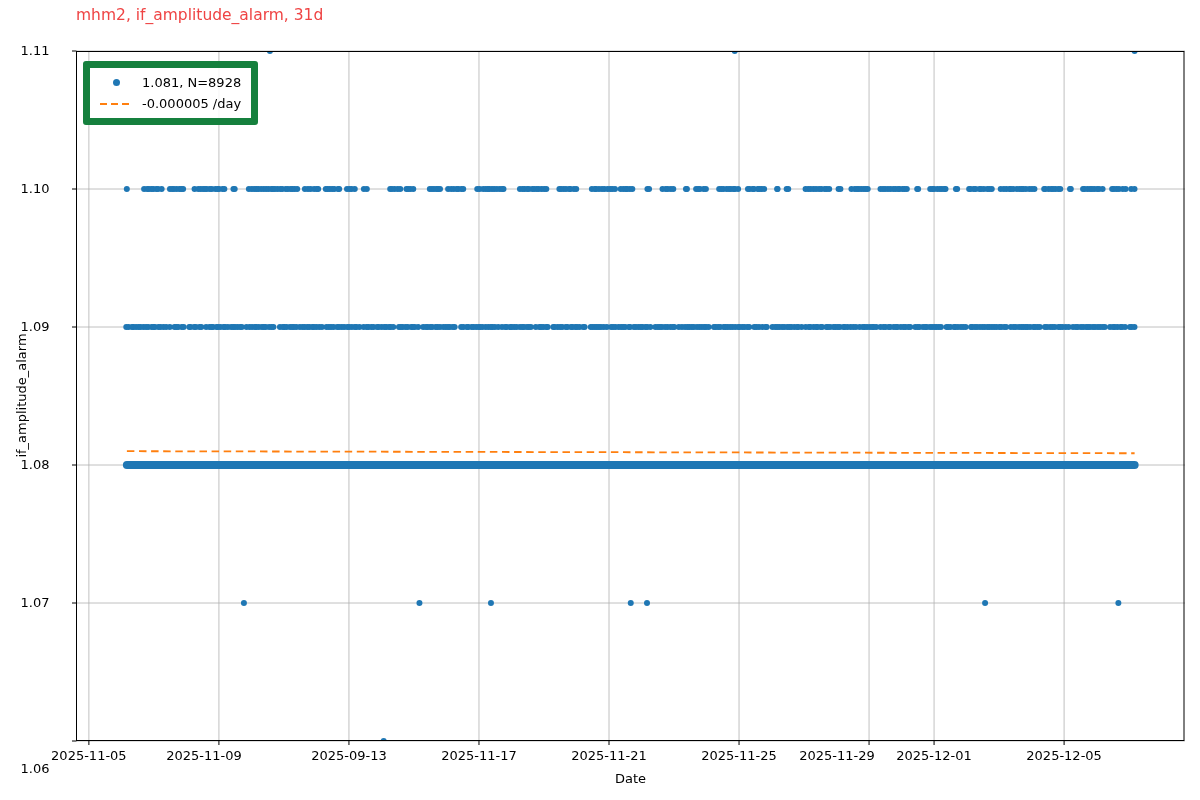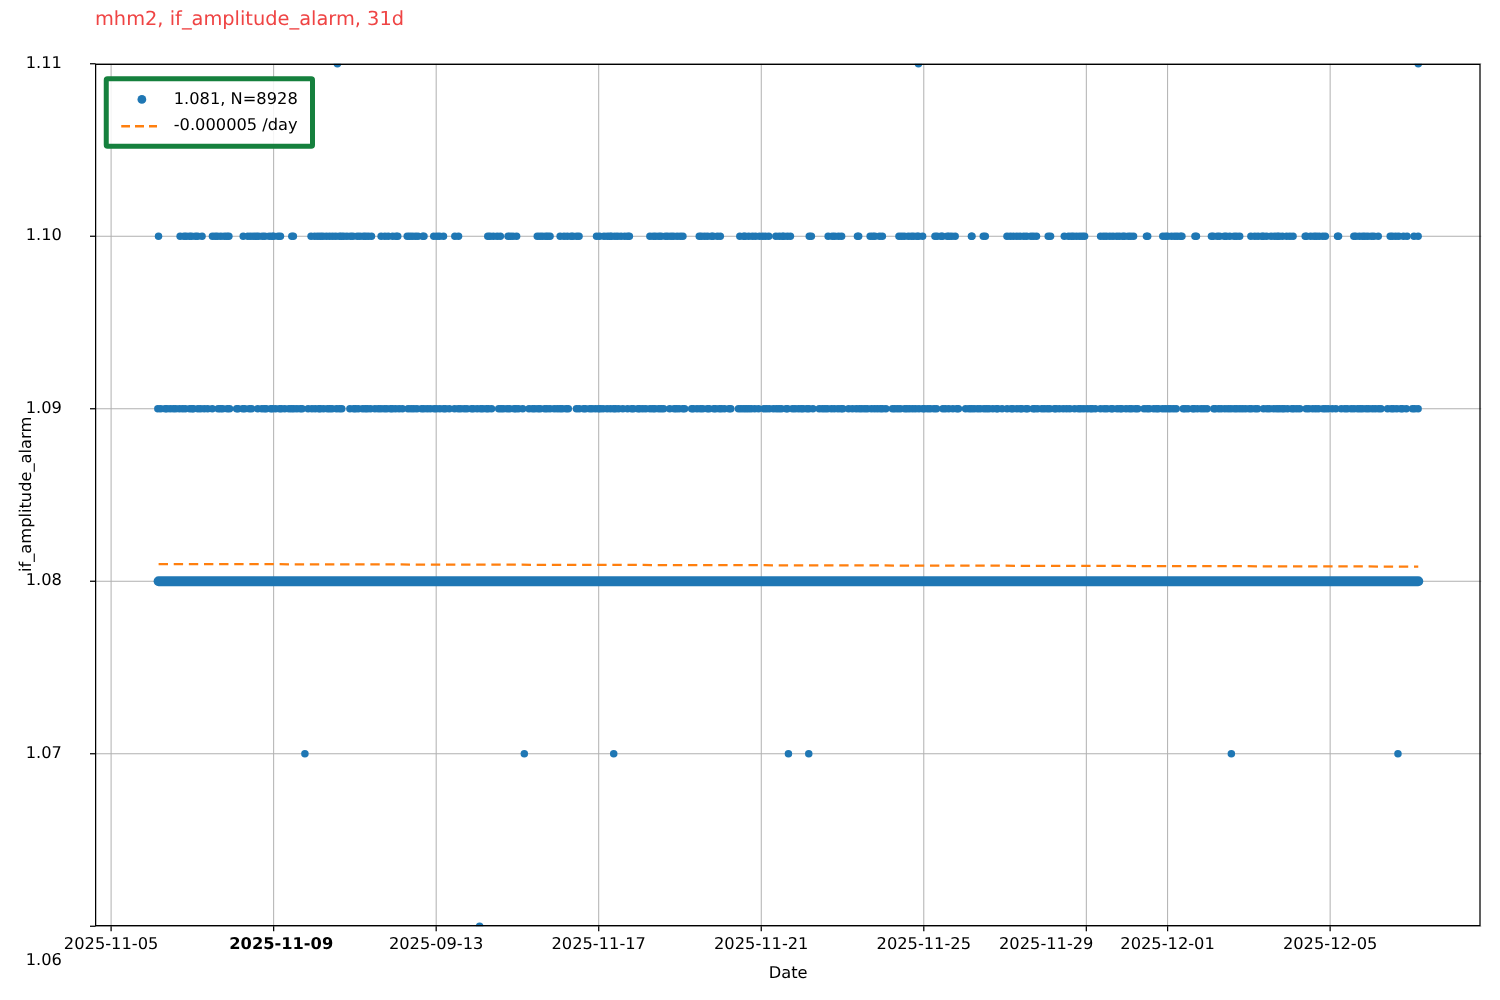--- a/index.html
+++ b/index.html
@@ -47,21 +47,21 @@
   .tick-label-y {
     position: absolute;
     left: 0; width: 70px;
     text-align: center;
     font-size: 13px;
   }
   .legend {
     position: absolute;
     left: 83px; top: 61px;
     background: rgba(255,255,255,0.85);
-    border: 4px solid #15803d;
+    border: 7px solid #15803d;
     border-radius: 3px;
     padding: 4px 10px 4px 8px;
     font-size: 13px;
   }
   .legend-row {
     display: flex;
     align-items: center;
     height: 21px;
     white-space: nowrap;
   }
@@ -824,21 +824,21 @@
     <div class="legend-row">
       <span class="legend-handle">
         <span class="swatch-dash" id="swatch-dash" style="background: repeating-linear-gradient(90deg, rgb(255, 127, 14) 0px, rgb(255, 127, 14) 7px, transparent 7px, transparent 11px);"></span>
       </span>
       <span>-0.000005 /day</span>
     </div>
   </div>
 
   <div id="tick-labels">
       <div class="tick-label-x" style="left: 33.8853px; top: 748px;">2025-11-05</div>
-      <div class="tick-label-x" style="left: 170px; top: 748px; font-weight: bold;">2025-11-09</div>
+      <div class="tick-label-x" style="left: 149px; top: 748px;">2025-11-09</div>
       <div class="tick-label-x" style="left: 293.944px; top: 748px;">2025-09-13</div>
       <div class="tick-label-x" style="left: 423.973px; top: 748px;">2025-11-17</div>
       <div class="tick-label-x" style="left: 554.003px; top: 748px;">2025-11-21</div>
       <div class="tick-label-x" style="left: 684.032px; top: 748px;">2025-11-25</div>
       <div class="tick-label-x" style="left: 782px; top: 748px;">2025-11-29</div>
       <div class="tick-label-x" style="left: 879.076px; top: 748px;">2025-12-01</div>
       <div class="tick-label-x" style="left: 1009.11px; top: 748px;">2025-12-05</div>
       <div class="tick-label-y" style="top: 733px; margin-top: 28px;">1.06</div>
       <div class="tick-label-y" style="top: 595px;">1.07</div>
       <div class="tick-label-y" style="top: 457px;">1.08</div>

